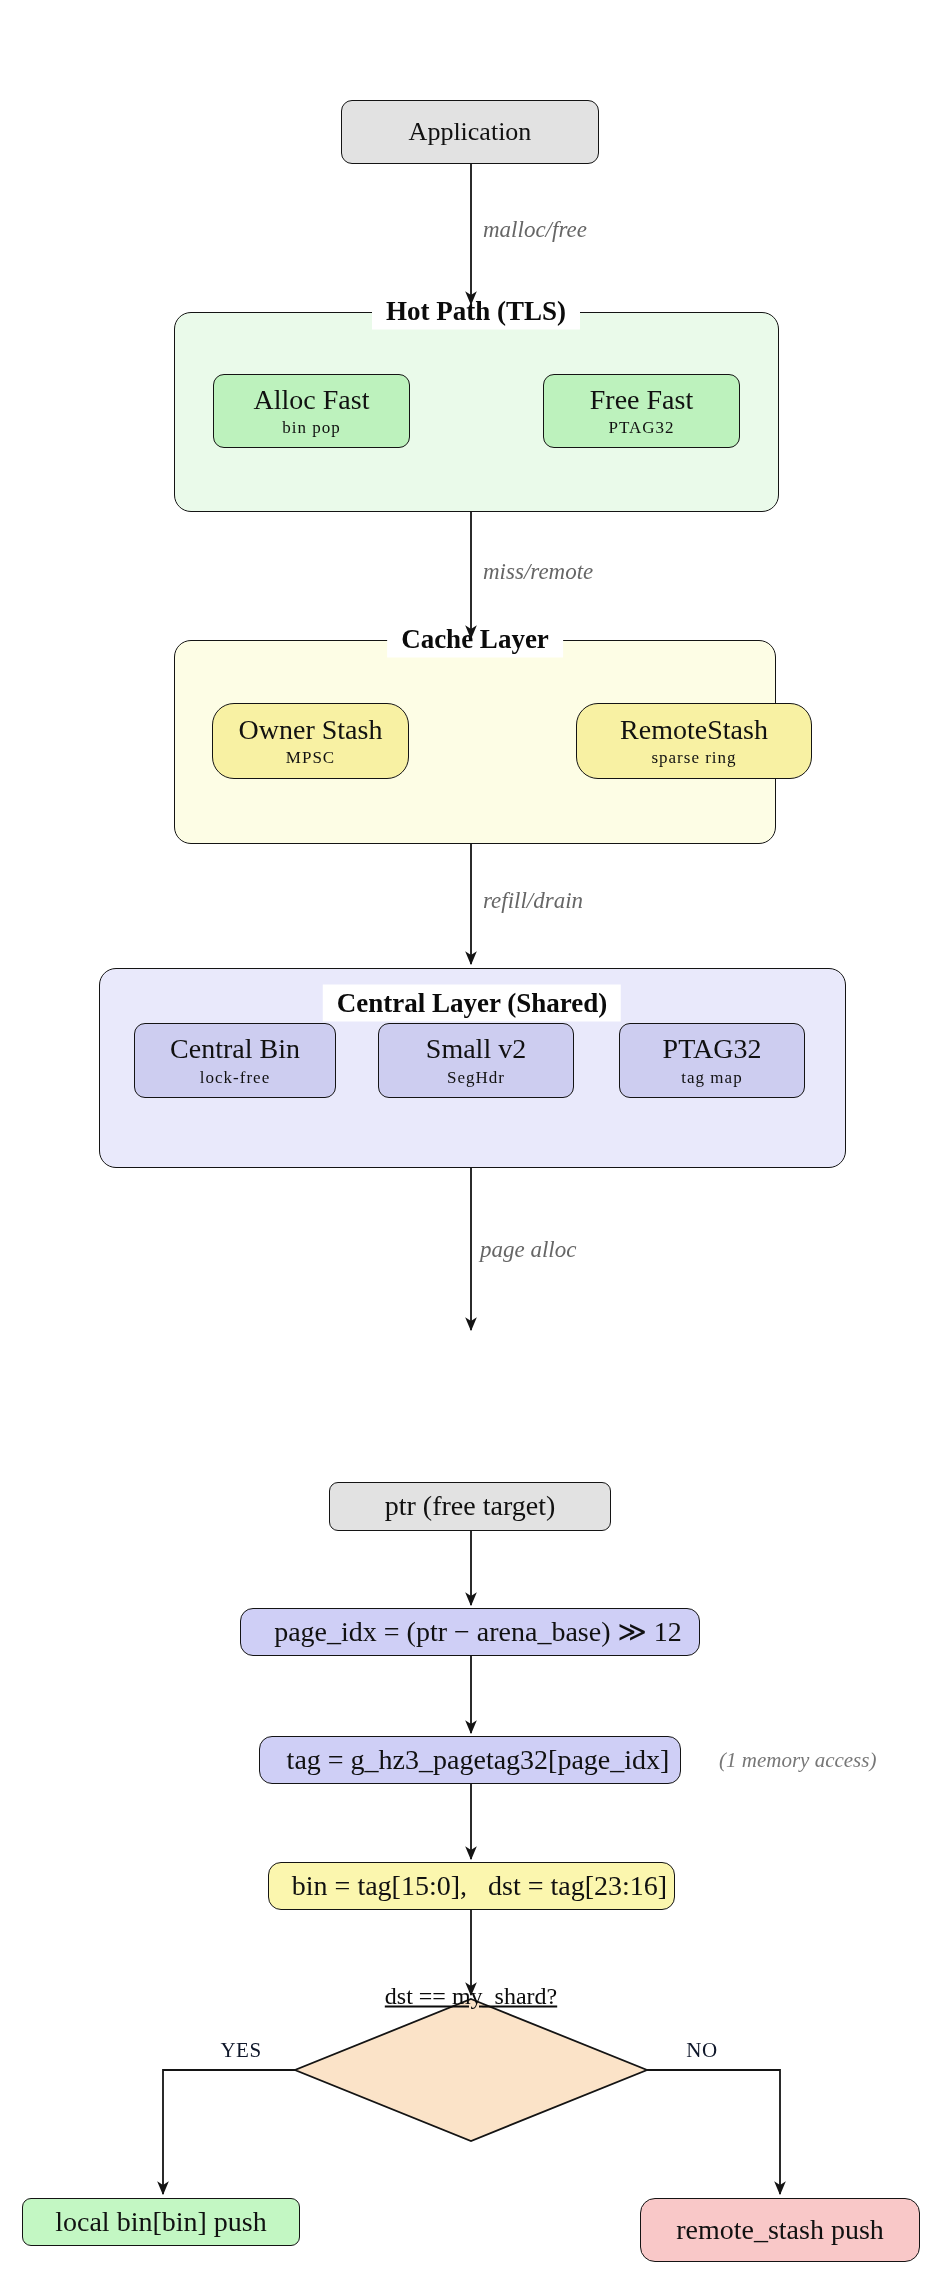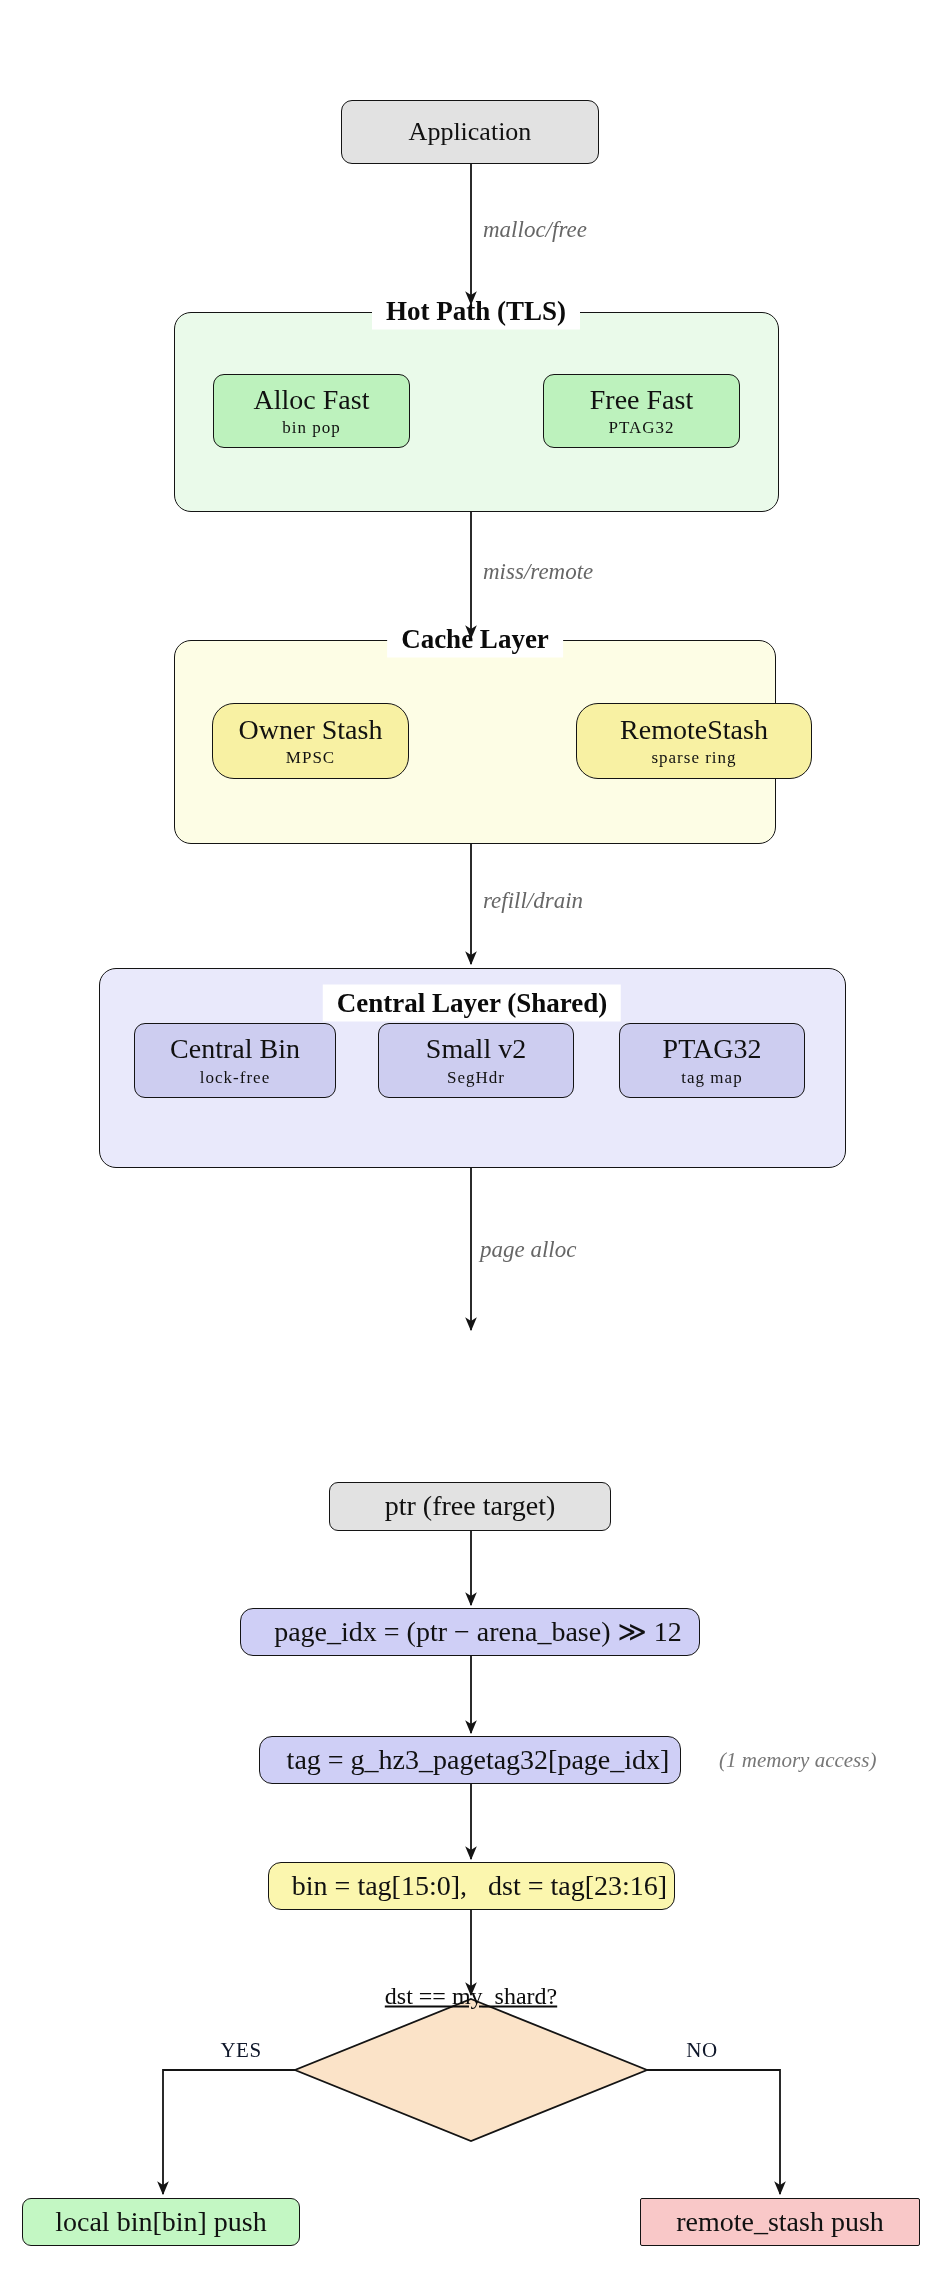--- a/index.html
+++ b/index.html
@@ -154,17 +154,17 @@
   </div>
 
   <div class="free-text" style="left:471px;top:1996px;text-decoration:underline;">dst == my_shard?</div>
 
   <div class="branch-label" style="left:241px;top:2050px;">YES</div>
   <div class="branch-label" style="left:702px;top:2050px;">NO</div>
 
   <div class="node greenn" style="left:22px;top:2198px;width:278px;height:48px;border-radius:9px;">
     <div class="nl">local bin[bin] push</div>
   </div>
-  <div class="node pinkn" style="left:640px;top:2198px;width:280px;height:48px;border-radius:2px;">
+  <div class="node pinkn" style="left:640px;top:2198px;width:280px;height:64px;border-radius:15px;">
     <div class="nl">remote_stash push</div>
   </div>
 
 </div>
 
 </body></html>

